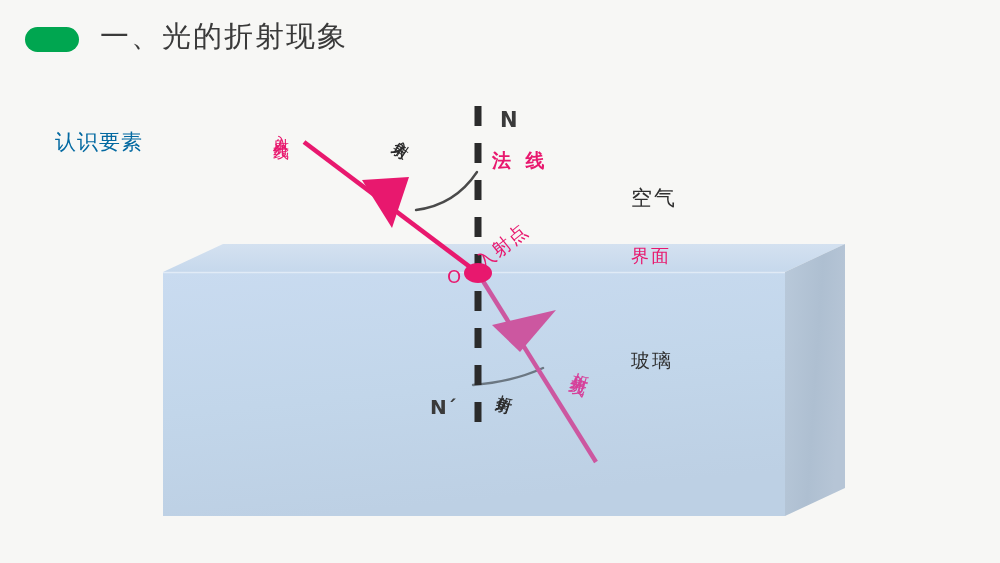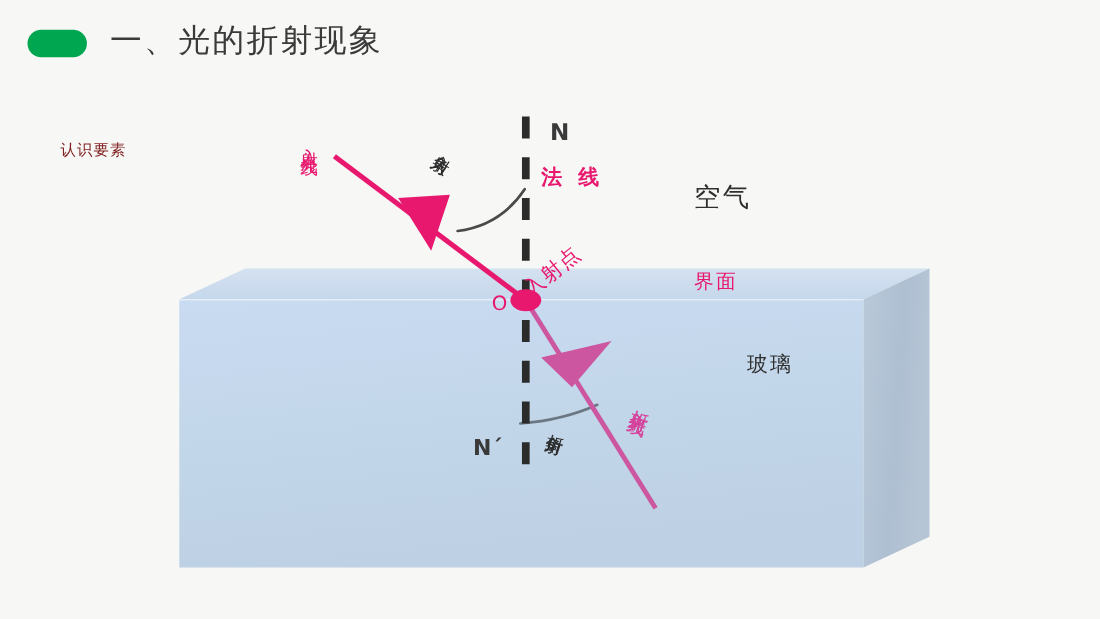--- a/index.html
+++ b/index.html
@@ -55,22 +55,22 @@
   
   .lbl {
     position: absolute;
     white-space: nowrap;
     font-family: "DejaVu Sans", "Liberation Sans", sans-serif;
   }
   .lbl-dark { color: #2f2f2f; }
 
   #label-elements {
     left: 55px; top: 128px;
-    font-size: 14px;
-    color: #7f1d1d;
+    font-size: 21px;
+    color: #0369a1;
     letter-spacing: 1px;
   }
   
   #label-incident-ray {
     left: 270px; top: 122px;
     font-size: 16px;
     line-height: 22px;
     writing-mode: vertical-rl;
     text-orientation: upright;
     letter-spacing: 3px;
@@ -93,22 +93,22 @@
     color: #3a3a3a;
   }
   #label-normal {
     left: 492px; top: 148px;
     font-size: 19px;
     color: #e8186e;
     letter-spacing: 4px;
     font-weight: bold;
   }
   #label-air {
-    left: 631px; top: 163px;
-    font-size: 24px;
+    left: 631px; top: 184px;
+    font-size: 21px;
     color: #2f2f2f;
     letter-spacing: 2px;
   }
   #label-interface {
     left: 631px; top: 226px;
     font-size: 18px;
     color: #e8186e;
     letter-spacing: 2px;
     margin-top: 18px;
   }
@@ -119,25 +119,24 @@
   }
   #label-incident-point {
     left: 487px; top: 250px;
     font-size: 19px;
     color: #e8186e;
     letter-spacing: 1px;
     transform: rotate(-39deg);
     transform-origin: left bottom;
   }
   #label-glass {
-    left: 631px; top: 318px;
+    left: 631px; top: 348px;
     font-size: 19px;
     color: #2f2f2f;
     letter-spacing: 2px;
-    margin-left: 48px;
   }
   #label-Nprime {
     left: 430px; top: 395px;
     font-size: 20px;
     font-weight: bold;
     color: #3a3a3a;
   }
   #label-refraction-angle {
     left: 500px; top: 381px;
     font-size: 16px;

